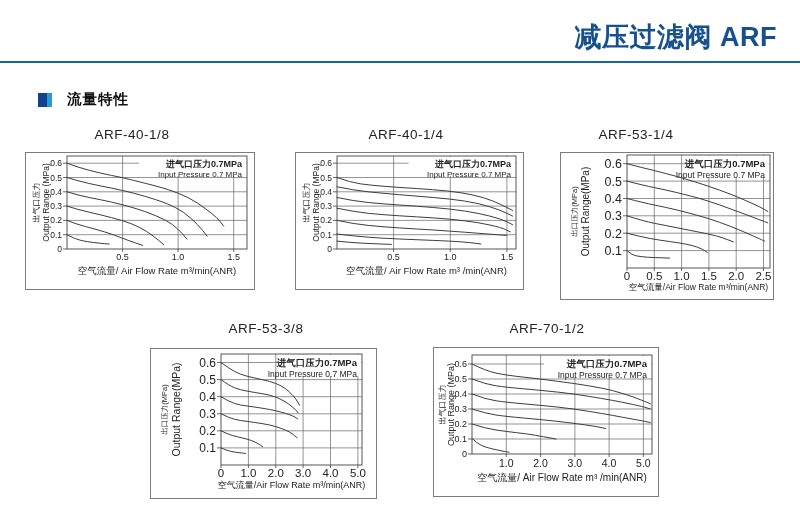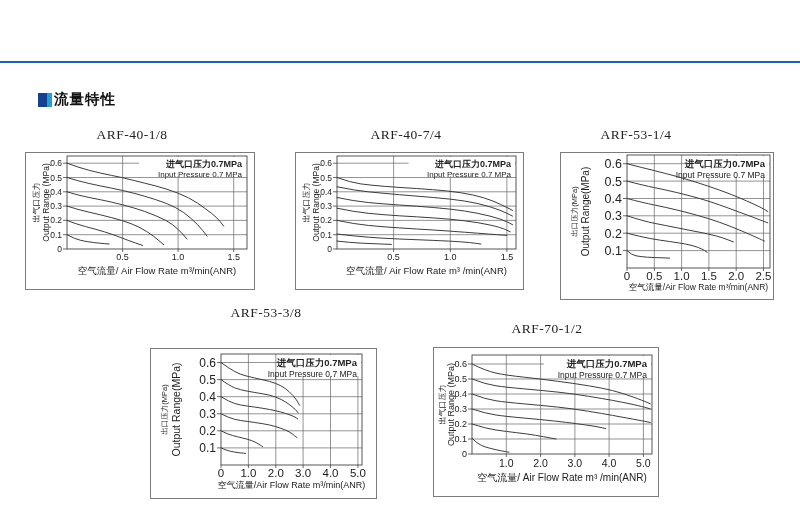--- a/index.html
+++ b/index.html
@@ -2,34 +2,35 @@
 <html><head>
 <meta charset="utf-8">
 <style>
   html,body{margin:0;padding:0;}
   body{width:800px;height:520px;background:#ffffff;position:relative;overflow:hidden;
        font-family:"Liberation Sans","DejaVu Sans",sans-serif;}
   .page{position:absolute;inset:0;background:#fff;}
   .page-title{position:absolute;top:19px;right:23px;font-size:27px;font-weight:bold;
               letter-spacing:0.5px;color:#17508f;}
   .header-rule{position:absolute;top:61px;left:0;width:800px;height:2px;background:#1766ad;}
-  .section-header{position:absolute;top:90px;left:38px;display:flex;align-items:center;gap:2px;}
+  .section-header{position:absolute;top:90px;left:38px;display:flex;align-items:center;gap:15px;}
   .bullet{width:14px;height:14px;display:inline-flex;}
   .bullet .b1{width:9px;height:14px;display:inline-block;}
   .bullet .b2{width:5px;height:14px;display:inline-block;}
   .section-title{font-size:14.5px;font-weight:bold;color:#111;letter-spacing:1px;}
   .chart-title{position:absolute;width:160px;text-align:center;font-size:13.5px;color:#222;
-               letter-spacing:0.5px;font-family:Liberation Serif, serif;}
+               letter-spacing:0.5px;}
   .chart-box{position:absolute;border:1px solid #7c7c7c;background:#fff;box-sizing:content-box;}
   svg text{fill:#222;}
 </style>
 </head>
 <body>
 
 <div class="page">
+  <div class="page-title" style="color: rgb(23, 80, 143);">减压过滤阀 ARF</div>
   <div class="header-rule" style="background: rgb(23, 102, 173);"></div>
   <div class="section-header">
     <span class="bullet">
         <span class="b1" style="background: rgb(22, 65, 143);"></span>
         <span class="b2" style="background: rgb(42, 154, 211);"></span>
       </span>
     <span class="section-title">流量特性</span>
   </div>
   <div id="charts">
       <div class="chart-title" style="left: 52px; top: 127px;">ARF-40-1/8</div>
@@ -70,21 +71,21 @@
           <line x1="96.6" y1="96" x2="96.6" y2="99" stroke="#444" stroke-width="0.8"></line>
           <text x="96.6" y="107" text-anchor="middle" font-size="9">0.5</text>
           <line x1="152.1" y1="96" x2="152.1" y2="99" stroke="#444" stroke-width="0.8"></line>
           <text x="152.1" y="107" text-anchor="middle" font-size="9">1.0</text>
           <line x1="207.7" y1="96" x2="207.7" y2="99" stroke="#444" stroke-width="0.8"></line>
           <text x="207.7" y="107" text-anchor="middle" font-size="9">1.5</text>
           <text x="131.0" y="121" text-anchor="middle" font-size="9.5">空气流量/ Air Flow Rate m³/min(ANR)</text>
           <text x="13" y="49.5" text-anchor="middle" font-size="8" transform="rotate(-90 13 49.5)">出气口压力</text>
           <text x="23" y="49.5" text-anchor="middle" font-size="8.5" transform="rotate(-90 23 49.5)">Output Range (MPa)</text>
         </svg></div>
-      <div class="chart-title" style="left: 326px; top: 127px;">ARF-40-7/4</div>
+      <div class="chart-title" style="left: 326px; top: 127px;">ARF-40-1/4</div>
       <div class="chart-box" style="left: 295px; top: 152px; width: 227px; height: 136px; border-color: rgb(124, 124, 124);"><svg width="227" height="136" viewBox="0 0 227 136">
           <line x1="41" y1="10.2" x2="220" y2="10.2" stroke="#666666" stroke-width="0.7"></line>
           <line x1="41" y1="24.5" x2="220" y2="24.5" stroke="#666666" stroke-width="0.7"></line>
           <line x1="41" y1="38.8" x2="220" y2="38.8" stroke="#666666" stroke-width="0.7"></line>
           <line x1="41" y1="53.1" x2="220" y2="53.1" stroke="#666666" stroke-width="0.7"></line>
           <line x1="41" y1="67.4" x2="220" y2="67.4" stroke="#666666" stroke-width="0.7"></line>
           <line x1="41" y1="81.7" x2="220" y2="81.7" stroke="#666666" stroke-width="0.7"></line>
           <line x1="97.6" y1="3" x2="97.6" y2="96" stroke="#666666" stroke-width="0.7"></line>
           <line x1="154.3" y1="3" x2="154.3" y2="96" stroke="#666666" stroke-width="0.7"></line>
           <line x1="210.9" y1="3" x2="210.9" y2="96" stroke="#666666" stroke-width="0.7"></line>
@@ -167,21 +168,21 @@
           <line x1="147.9" y1="115" x2="147.9" y2="118" stroke="#444" stroke-width="0.8"></line>
           <text x="147.9" y="127" text-anchor="middle" font-size="11.5">1.5</text>
           <line x1="175.2" y1="115" x2="175.2" y2="118" stroke="#444" stroke-width="0.8"></line>
           <text x="175.2" y="127" text-anchor="middle" font-size="11.5">2.0</text>
           <line x1="202.5" y1="115" x2="202.5" y2="118" stroke="#444" stroke-width="0.8"></line>
           <text x="202.5" y="127" text-anchor="middle" font-size="11.5">2.5</text>
           <text x="137.5" y="137" text-anchor="middle" font-size="8.5">空气流量/Air Flow Rate m³/min(ANR)</text>
           <text x="16" y="58.5" text-anchor="middle" font-size="7.5" transform="rotate(-90 16 58.5)">出口压力(MPa)</text>
           <text x="28" y="58.5" text-anchor="middle" font-size="10" transform="rotate(-90 28 58.5)">Output Range(MPa)</text>
         </svg></div>
-      <div class="chart-title" style="left: 186px; top: 305px;">ARF-53-3/8</div>
+      <div class="chart-title" style="left: 186px; top: 321px;">ARF-53-3/8</div>
       <div class="chart-box" style="left: 150px; top: 348px; width: 225px; height: 149px; border-color: rgb(124, 124, 124);"><svg width="225" height="149" viewBox="0 0 225 149">
           <line x1="70" y1="13.5" x2="211" y2="13.5" stroke="#666666" stroke-width="0.7"></line>
           <line x1="70" y1="30.6" x2="211" y2="30.6" stroke="#666666" stroke-width="0.7"></line>
           <line x1="70" y1="47.7" x2="211" y2="47.7" stroke="#666666" stroke-width="0.7"></line>
           <line x1="70" y1="64.8" x2="211" y2="64.8" stroke="#666666" stroke-width="0.7"></line>
           <line x1="70" y1="81.8" x2="211" y2="81.8" stroke="#666666" stroke-width="0.7"></line>
           <line x1="70" y1="98.9" x2="211" y2="98.9" stroke="#666666" stroke-width="0.7"></line>
           <line x1="97.4" y1="5" x2="97.4" y2="116" stroke="#666666" stroke-width="0.7"></line>
           <line x1="124.8" y1="5" x2="124.8" y2="116" stroke="#666666" stroke-width="0.7"></line>
           <line x1="152.1" y1="5" x2="152.1" y2="116" stroke="#666666" stroke-width="0.7"></line>

